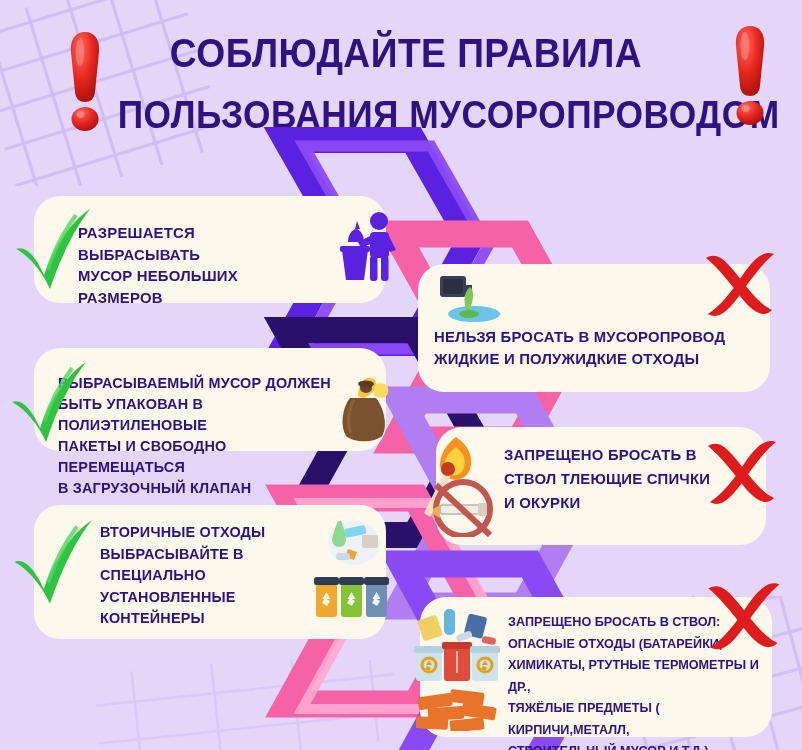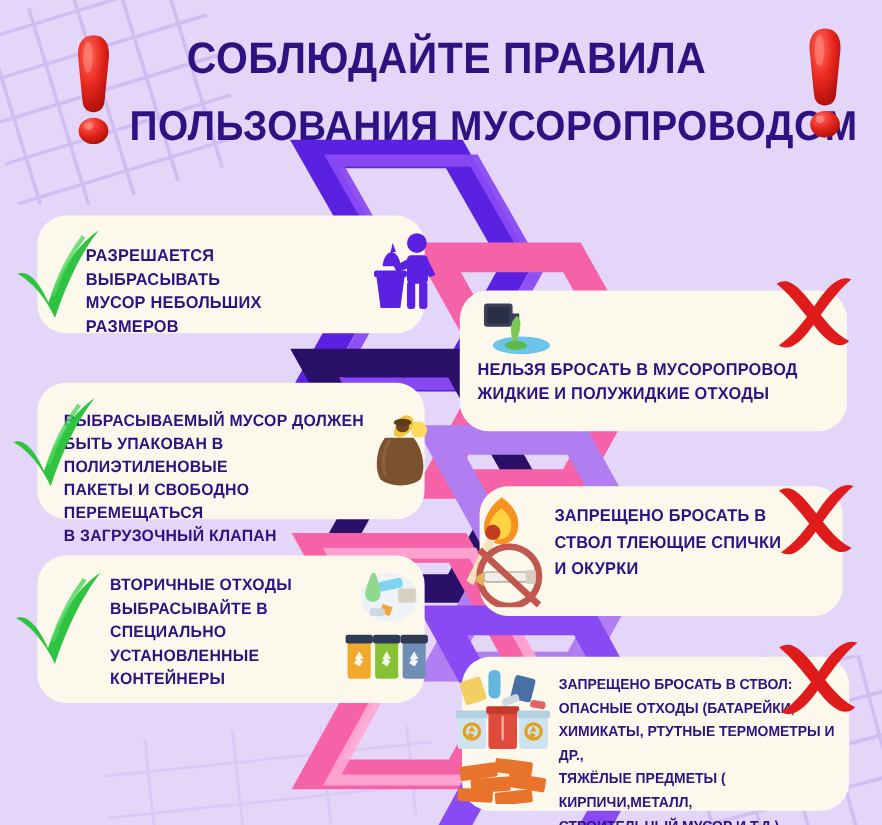--- a/index.html
+++ b/index.html
@@ -59,29 +59,29 @@
     letter-spacing:.2px;
     transform:scaleX(.96);
     transform-origin:left center;
     white-space:pre-line;
     font-family:"Liberation Sans", sans-serif;
   }
 
   
   #card-l1{left:34px;top:196px;width:352px;height:107px;}
   #card-l1 .card-text{left:44px;top:26px;width:250px;}
-  #card-l2{left:34px;top:348px;width:352px;height:124px;}
+  #card-l2{left:34px;top:348px;width:352px;height:103px;}
   #card-l2 .card-text{left:24px;top:24px;width:300px;font-size:15px;line-height:21px;}
   #card-l3{left:34px;top:505px;width:352px;height:134px;}
   #card-l3 .card-text{left:66px;top:16px;width:220px;font-size:15px;line-height:21.5px;}
 
   
   #card-r1{left:418px;top:264px;width:352px;height:128px;}
   #card-r1 .card-text{left:16px;top:62px;width:330px;font-size:15.5px;line-height:22px;}
-  #card-r2{left:436px;top:442px;width:330px;height:118px;}
+  #card-r2{left:436px;top:427px;width:330px;height:118px;}
   #card-r2 .card-text{left:68px;top:16px;width:250px;font-size:15.5px;line-height:24px;}
   #card-r3{left:420px;top:578px;width:352px;height:140px;margin-top:19px;}
   #card-r3 .card-text{left:88px;top:14px;width:262px;font-size:13.2px;line-height:21.5px;letter-spacing:0;}
 
   
   .mark{position:absolute;}
   .check{width:92px;height:92px;}
   .xmark{width:86px;height:80px;}
 
   .icon-box{position:absolute;}

